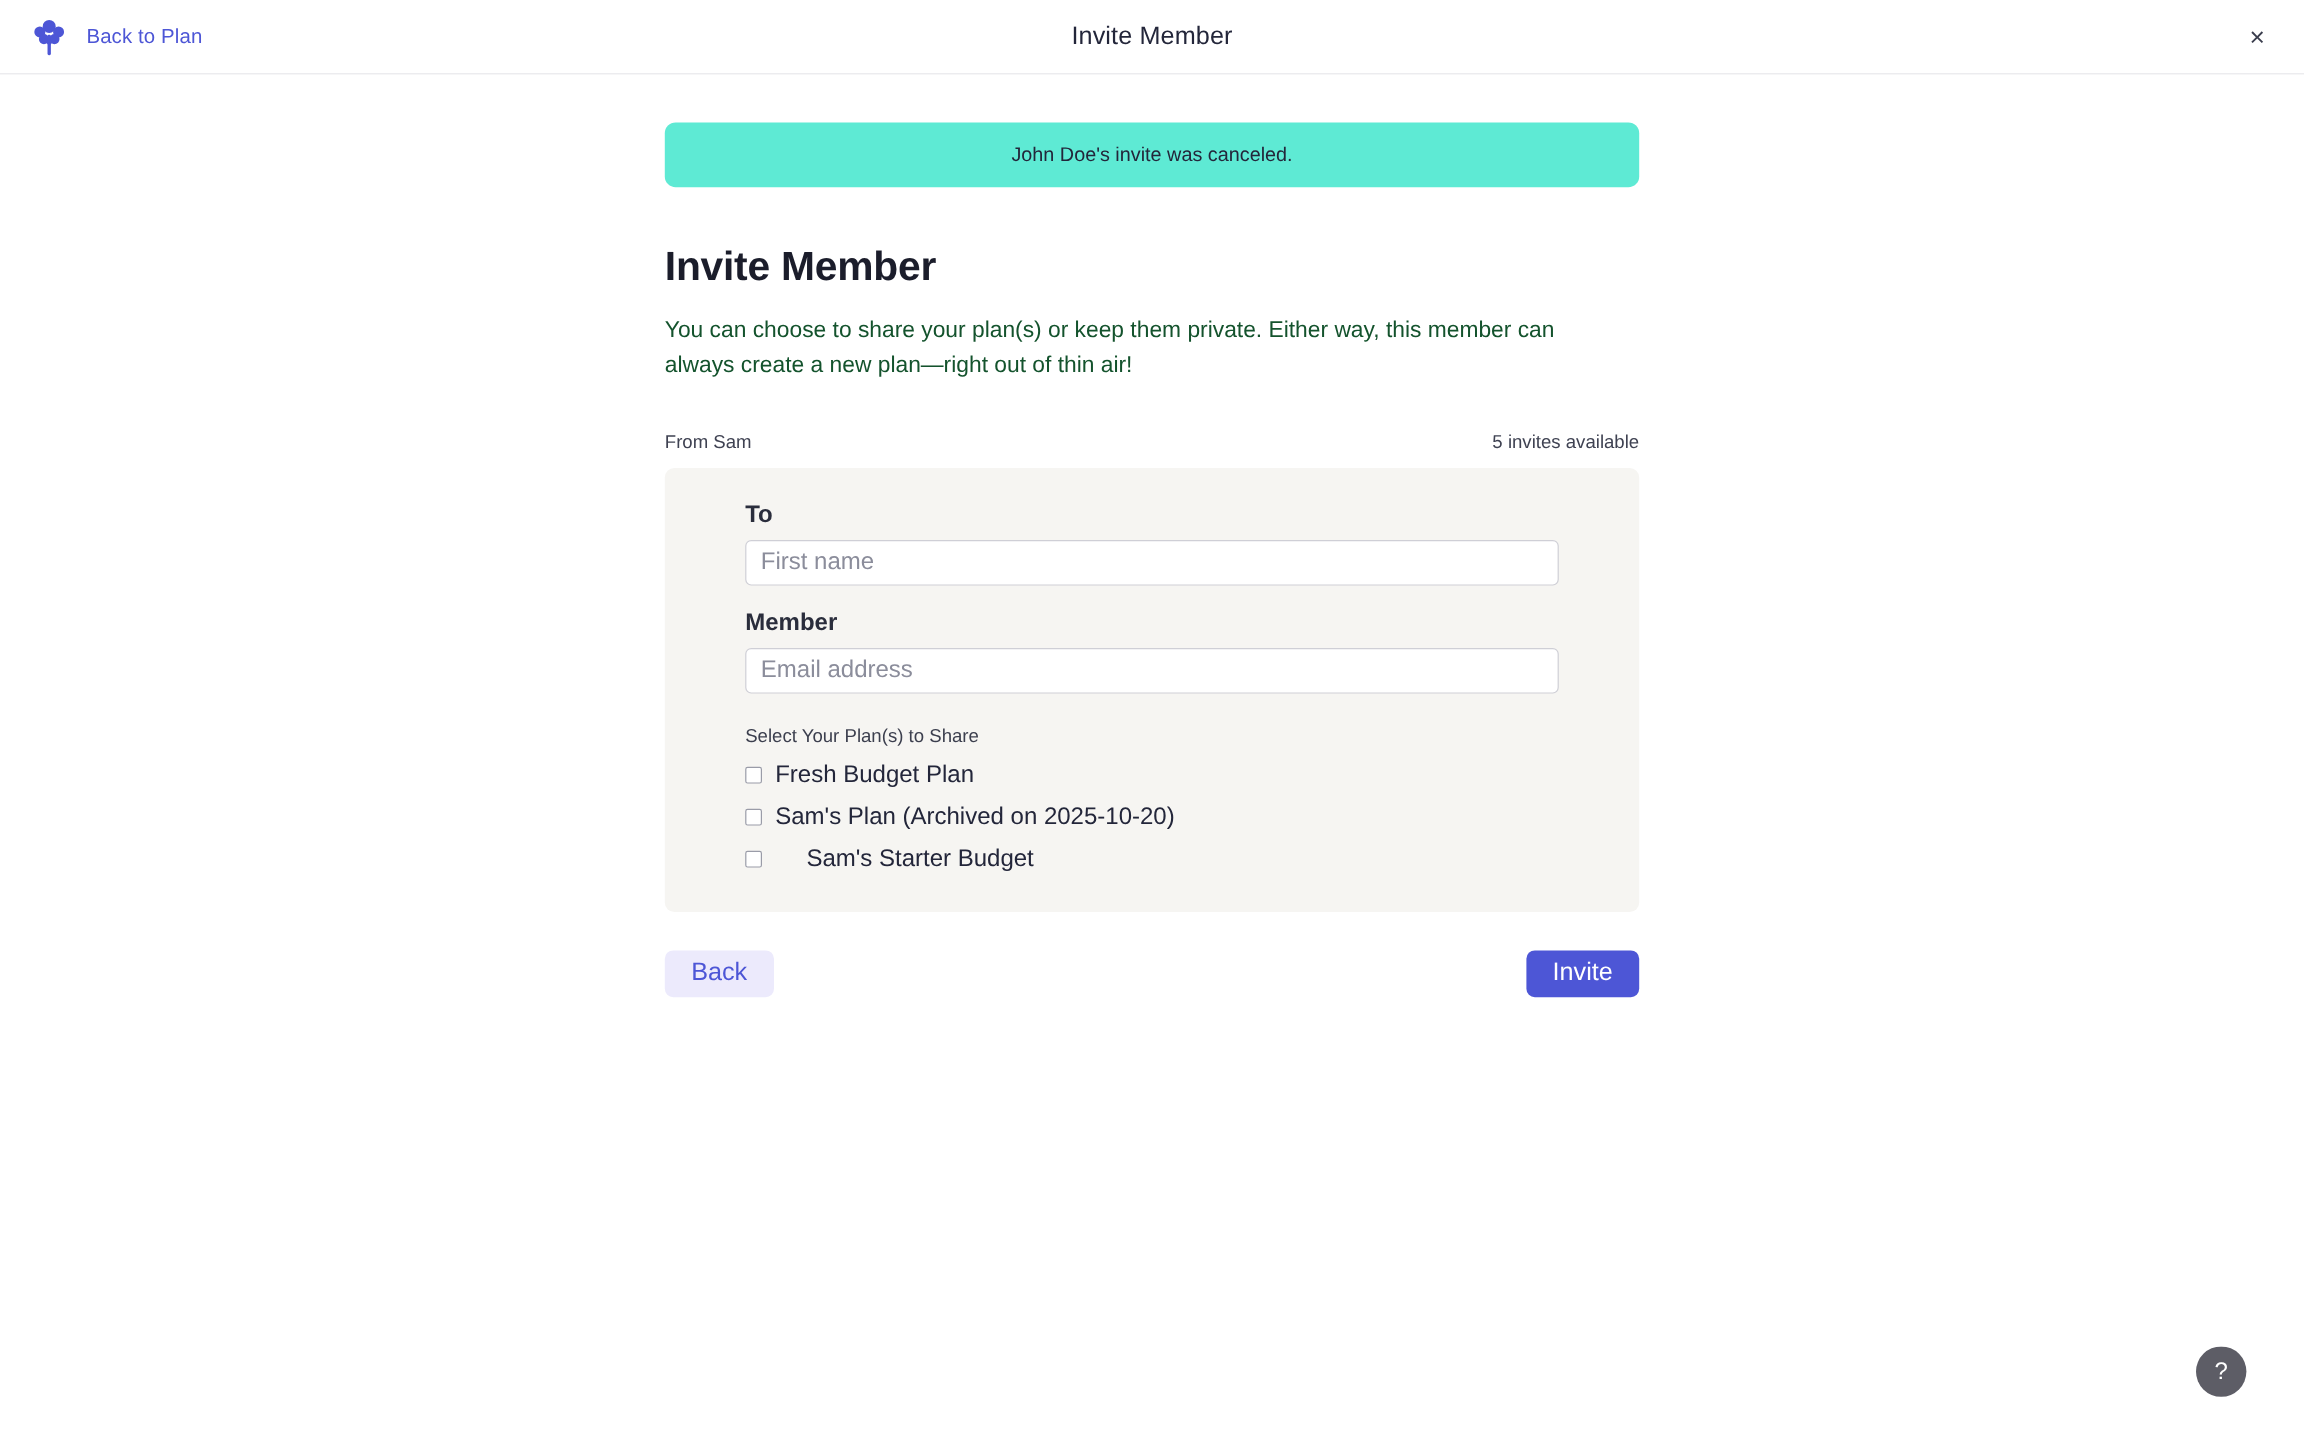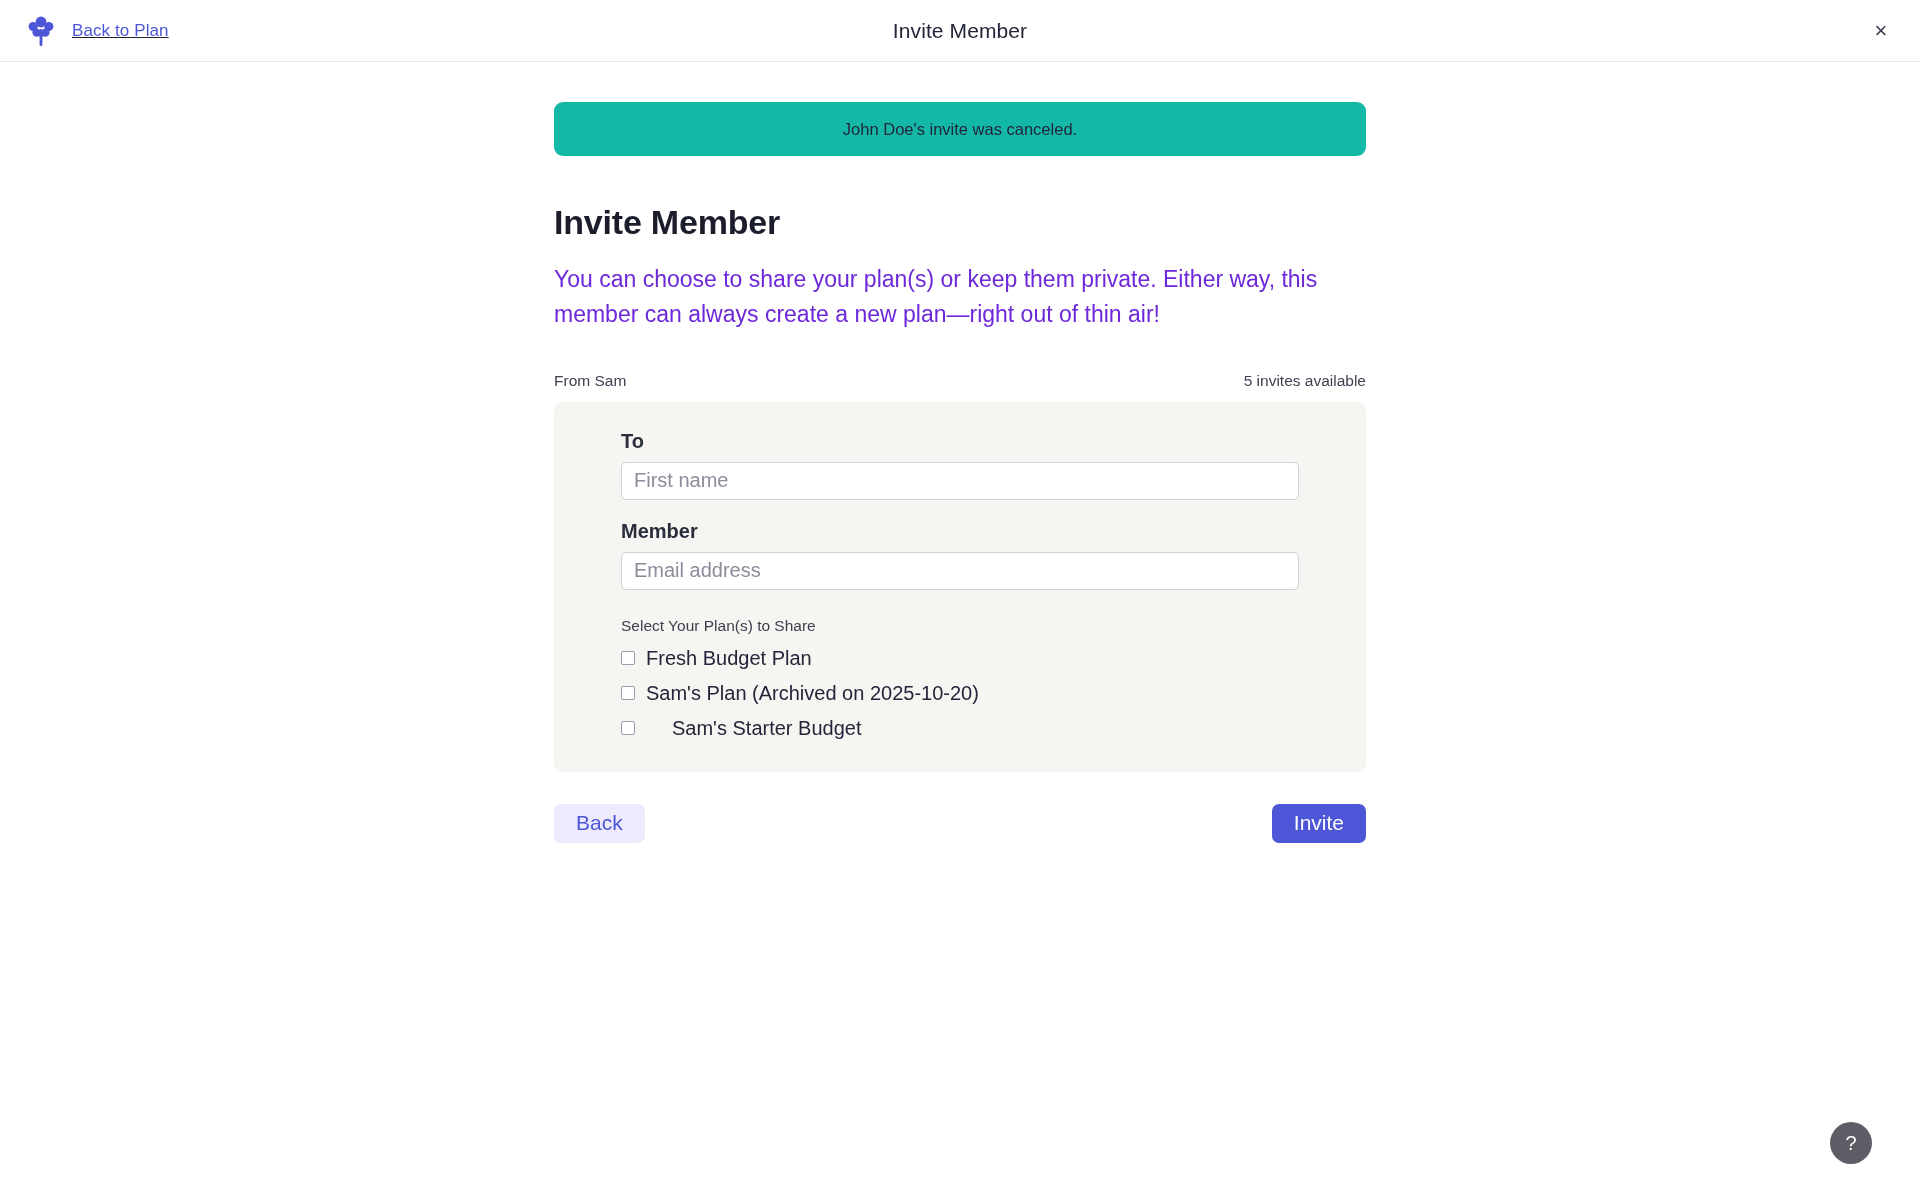--- a/index.html
+++ b/index.html
@@ -21,21 +21,20 @@
     border-bottom: 1px solid #e8e8ec;
     display: flex;
     align-items: center;
     padding: 0 24px;
     background: #fff;
   }
   .brand-group {
     display: flex;
     align-items: center;
     gap: 14px;
-    text-decoration: underline;
   }
   .logo {
     width: 34px;
     height: 34px;
     display: block;
   }
   .back-to-plan {
     font-size: 17px;
     color: #4d56d6;
     text-decoration: none;
@@ -78,42 +77,42 @@
     display: flex;
     flex-direction: column;
     align-items: center;
   }
   .content {
     width: 812px;
     margin-top: 40px;
   }
 
   .alert {
-    background: #14b8a6;
+    background: #5eead4;
     border-radius: 9px;
     height: 54px;
     display: flex;
     align-items: center;
     justify-content: center;
     font-size: 16.5px;
     color: #23263a;
   }
 
   h1.page-title {
     font-size: 34px;
     font-weight: bold;
     margin: 47px 0 0 0;
     letter-spacing: -0.2px;
     color: #1b1d2b;
   }
 
   .lede {
-    font-size: 23px;
+    font-size: 19px;
     line-height: 1.52;
-    color: #6d28d9;
+    color: #14532d;
     margin: 20px 0 0 0;
     max-width: 800px;
   }
 
   .meta-row {
     display: flex;
     justify-content: space-between;
     align-items: baseline;
     margin-top: 40px;
     font-size: 15.5px;

